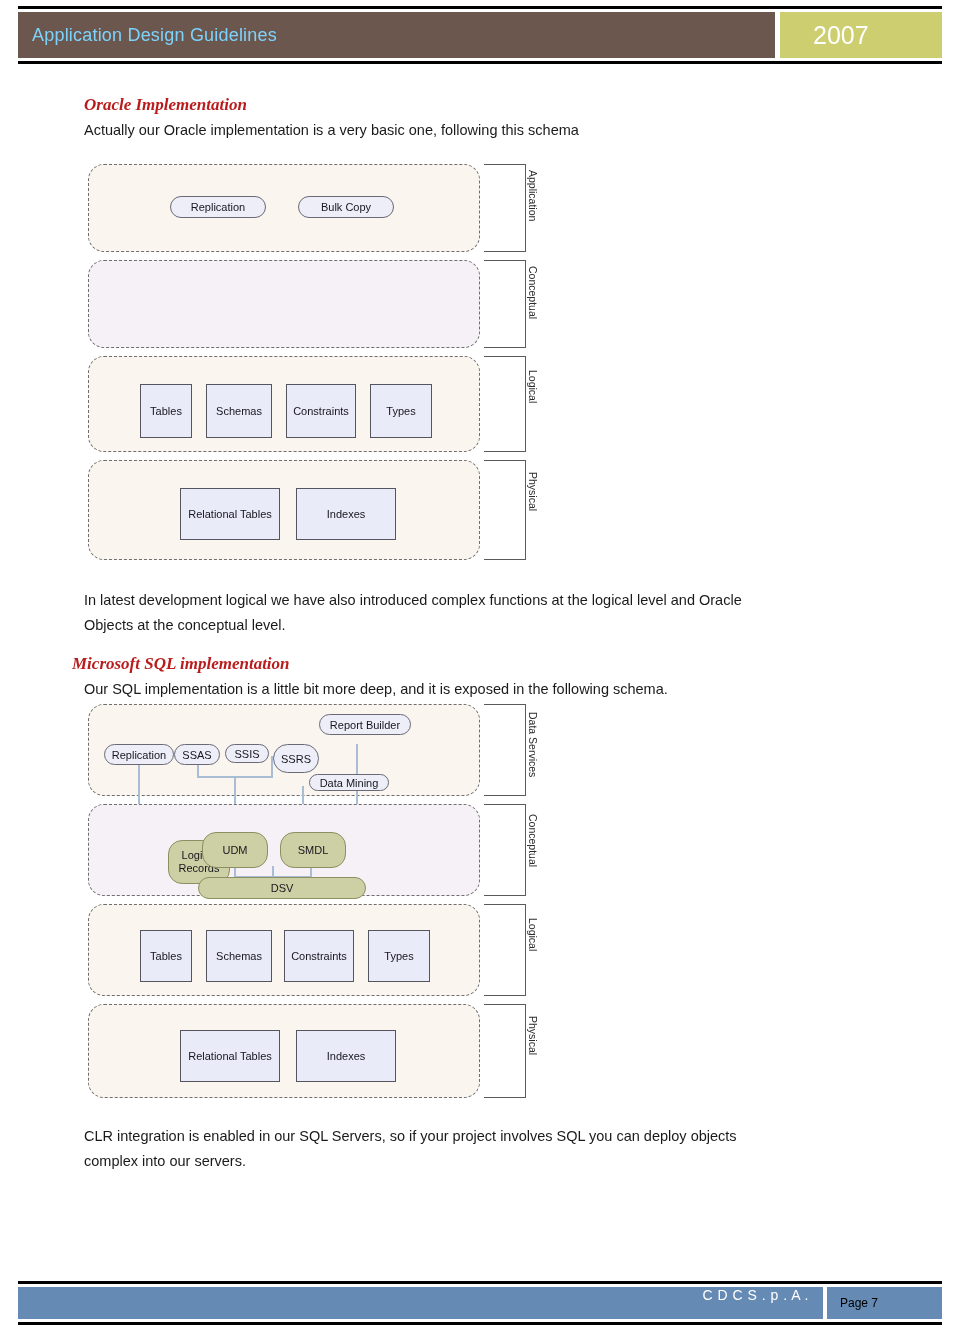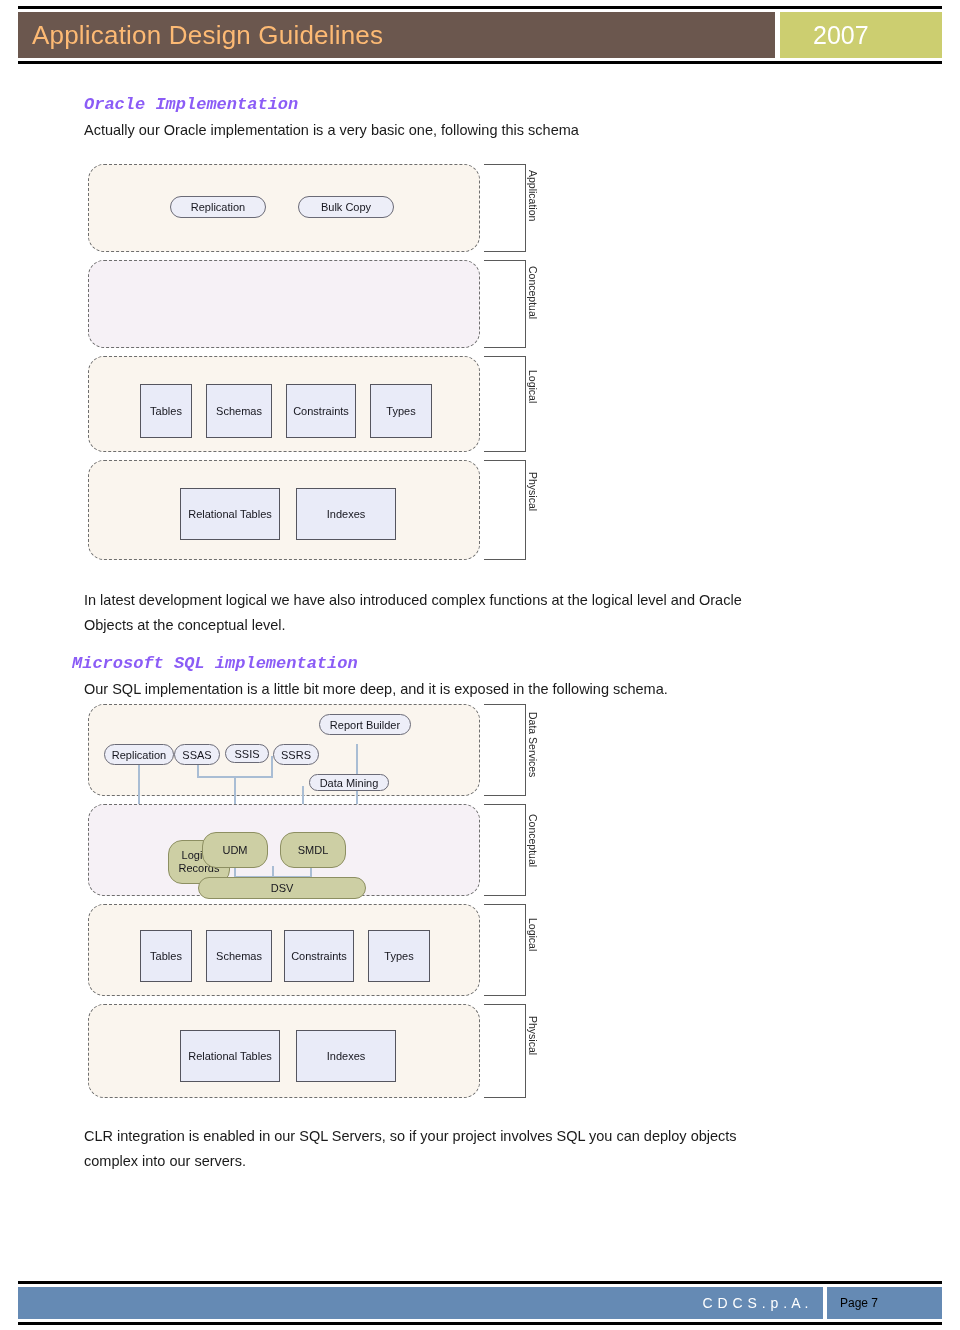--- a/index.html
+++ b/index.html
@@ -31,22 +31,22 @@
   }
   .header-title-band {
     background: #6b574e;
     flex: 0 0 757px;
     display: flex;
     align-items: center;
     padding-left: 14px;
     box-sizing: border-box;
   }
   .header-title-band .htxt {
-    color: #fdba74;
-    font-size: 26px;
+    color: #7dd3fc;
+    font-size: 18px;
     letter-spacing: 0.2px;
     font-family: "Liberation Sans", sans-serif;
   }
   .header-gap { flex: 0 0 5px; background:#ffffff; }
   .header-year-band {
     background: #ccce70;
     flex: 1 1 auto;
     display: flex;
     align-items: center;
     padding-left: 33px;
@@ -55,25 +55,25 @@
   .header-year-band .ytxt {
     color: #ffffff;
     font-size: 25px;
   }
 
   
   .content { position: absolute; left: 0; top: 0; width: 960px; }
 
   .h2 {
     position: absolute;
-    font-family: Liberation Mono, monospace;
+    font-family: Liberation Serif, serif;
     font-weight: bold;
     font-style: italic;
     font-size: 17px;
-    color: #8b5cf6;
+    color: #b91c1c;
     white-space: nowrap;
   }
   .para {
     position: absolute;
     font-family: "Liberation Sans", sans-serif;
     font-size: 14.5px;
     color: #1a1a1a;
     line-height: 25px;
   }
 
@@ -167,21 +167,21 @@
     border-bottom: 3px solid #000;
     box-sizing: border-box;
     background: #ffffff;
     padding: 3px 0;
     display: flex;
   }
   .footer-main {
     background: #658ab4;
     flex: 1 1 auto;
     display: flex;
-    align-items: center;
+    align-items: flex-start;
     justify-content: flex-end;
     padding-right: 14px;
     box-sizing: border-box;
     color: #ffffff;
     font-size: 14px;
     letter-spacing: 0.5px;
     padding-left: 32px;
   }
   .footer-gap { flex: 0 0 4px; background: #ffffff; }
   .footer-page {
@@ -262,21 +262,21 @@
     <div class="conn v" style="left:150px; top:76px; height:60px;"></div>
 
     <div class="conn v" style="left:218px; top:86px; height:56px;"></div>
     <div class="conn v" style="left:272px; top:44px; height:64px;"></div>
     <div class="conn h" style="left:228px; top:106px; width:46px;"></div>
     <div class="conn v" style="left:228px; top:106px; height:34px;"></div>
 
     <div class="pill" style="left:20px; top:44px; width:70px; height:21px;">Replication</div>
     <div class="pill" style="left:90px; top:44px; width:46px; height:21px;">SSAS</div>
     <div class="pill" style="left:141px; top:44px; width:44px; height:19px;">SSIS</div>
-    <div class="pill" style="left:189px; top:44px; width:46px; height:21px;">SSRS</div>
+    <div class="pill" style="left:189px; top:44px; width:46px; height:29px;">SSRS</div>
     <div class="pill" style="left:225px; top:74px; width:80px; height:17px;">Data Mining</div>
     <div class="pill" style="left:235px; top:14px; width:92px; height:21px;">Report Builder</div>
 
     <div class="band lav" style="left:4px; top:104px; width:392px; height:92px;"></div>
     <div class="bracket" style="left:400px; top:104px; width:42px; height:92px;"></div>
     <div class="bracket-label" style="left:455px; top:114px;">Conceptual</div>
 
     <div class="conn v" style="left:150px; top:168px; height:10px;"></div>
     <div class="conn h" style="left:150px; top:176px; width:78px;"></div>
     <div class="conn v" style="left:226px; top:168px; height:10px;"></div>

